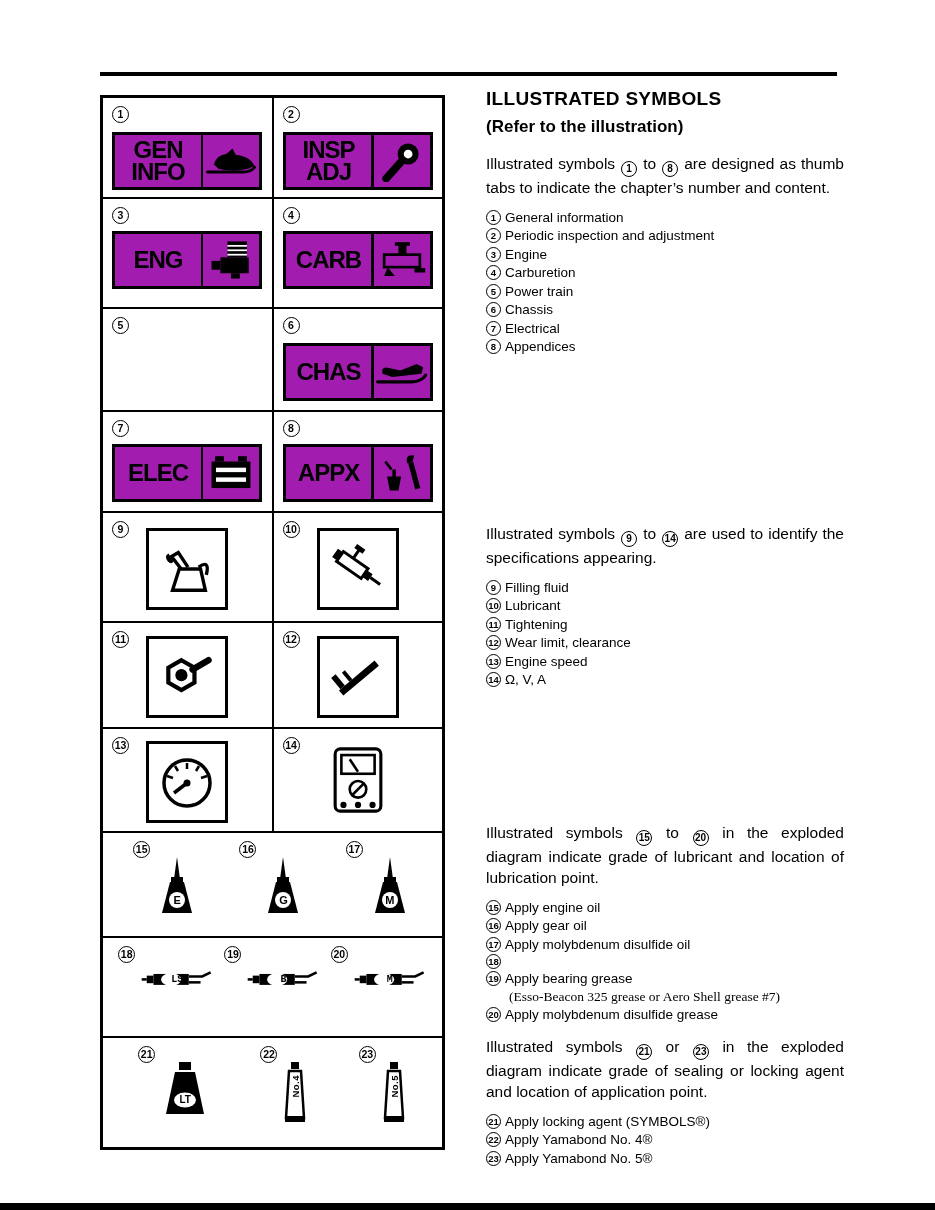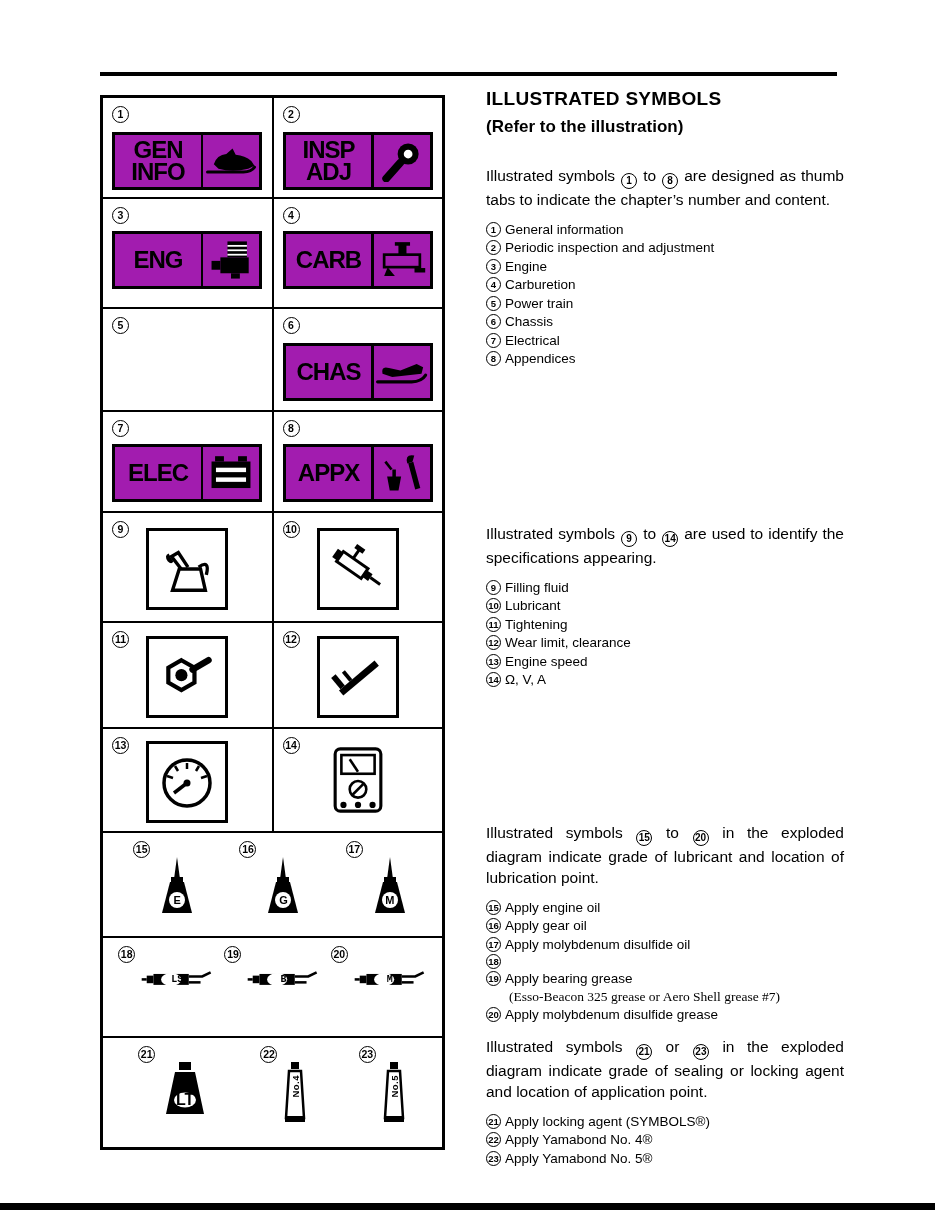--- a/index.html
+++ b/index.html
@@ -53,35 +53,35 @@
     width:82px;height:82px;border:3.5px solid #000;box-sizing:border-box;
     display:flex;align-items:center;justify-content:center;background:#fff;
   }
   .meterwrap{position:absolute;left:50%;top:52%;transform:translate(-50%,-50%);}
 
   .triorow{display:flex;justify-content:space-around;align-items:flex-start;padding:8px 10px 0;}
   .trio{display:flex;align-items:flex-start;gap:5px;}
   .iconwrap{position:relative;margin-top:12px;}
   .canletter{position:absolute;left:0;width:44px;top:41px;text-align:center;font-size:11px;font-weight:bold;line-height:12px;}
   .gunletter{position:absolute;left:25px;top:10px;width:24px;text-align:center;font-size:10px;font-weight:bold;line-height:11px;}
-  .btlletter{position:absolute;left:0;width:50px;top:34px;text-align:center;font-size:16px;font-weight:bold;line-height:12px;}
+  .btlletter{position:absolute;left:0;width:50px;top:34px;text-align:center;font-size:10px;font-weight:bold;line-height:12px;}
   .tubelabel{
     position:absolute;left:50%;top:15px;transform:translateX(-50%) rotate(180deg);
     writing-mode:vertical-rl;font-size:9.5px;font-weight:bold;letter-spacing:0.5px;
   }
   .r9 .iconwrap{margin-top:18px;font-family:Liberation Mono, monospace;}
   .r10 .iconwrap{margin-top:14px;}
 
   
   .textcol{position:absolute;left:486px;top:0;width:358px;height:1086px;}
   .tc-title{position:absolute;top:88px;left:0;}
   .tc-title h1{margin:0;font-size:19px;font-weight:bold;letter-spacing:0.3px;}
   .tc-title h2{margin:7px 0 0 0;font-size:17px;font-weight:bold;}
   .sec{position:absolute;left:0;width:358px;}
-  .sec-1{top:165px;}
+  .sec-1{top:153px;}
   .sec-2{top:523px;}
   .sec-3{top:822px;}
   .sec-4{top:1036px;}
   .intro{
     margin:0 0 10px 0;font-size:15.5px;line-height:21px;text-align:justify;
   }
   .intro .ci{margin:0 1px;}
   .list{display:flex;flex-direction:column;}
   .li{display:flex;align-items:center;gap:4px;margin:0.5px 0;font-size:13.5px;line-height:17.5px;}
   .li .lab{white-space:normal;}

